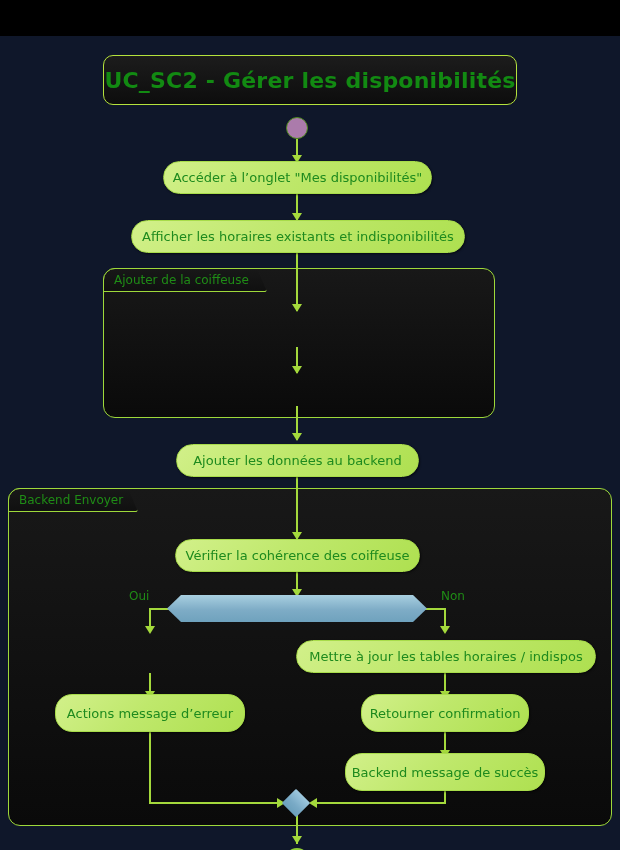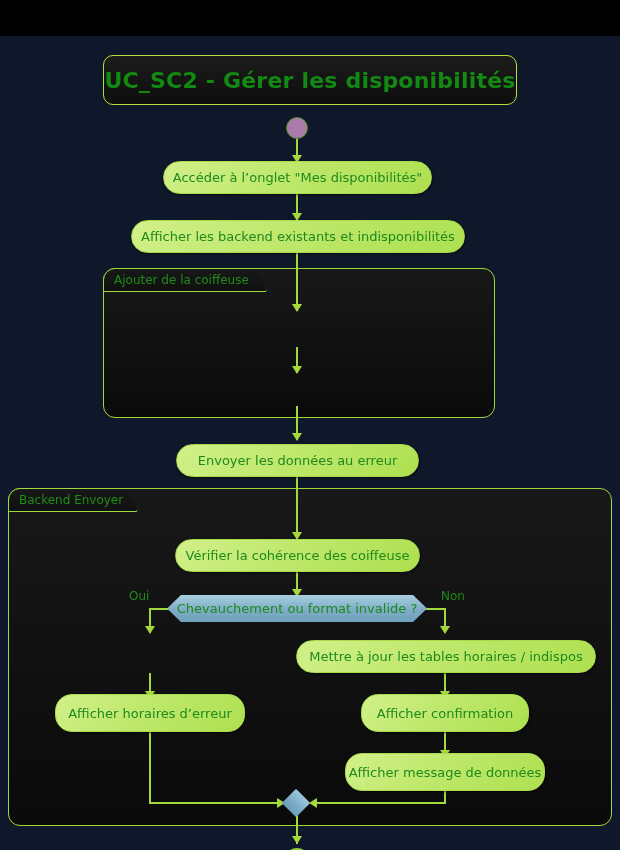--- a/index.html
+++ b/index.html
@@ -245,56 +245,55 @@
   <div class="edge-v" style="left:296px; top:778px; height:30px;"></div>
   <div class="arrow-down" style="left:292px; top:800px;"></div>
 
   <div class="start-node" style="left:286px; top:81px; width:22px; height:22px;"></div>
 
   <div class="activity" style="left:163px; top:125px; width:269px; height:33px;">
     <span class="activity-label">Accéder à l’onglet "Mes disponibilités"</span>
   </div>
 
   <div class="activity" style="left:131px; top:184px; width:334px; height:33px;">
-    <span class="activity-label">Afficher les backend existants et indisponibilités</span>
+    <span class="activity-label">Afficher les horaires existants et indisponibilités</span>
   </div>
 
 
 
   <div class="activity" style="left:176px; top:408px; width:243px; height:33px;">
-    <span class="activity-label">Envoyer les données au erreur</span>
+    <span class="activity-label">Ajouter les données au backend</span>
   </div>
 
   <div class="activity" style="left:175px; top:503px; width:245px; height:33px;">
     <span class="activity-label">Vérifier la cohérence des coiffeuse</span>
   </div>
 
   <div class="decision" style="left:167px; top:559px; width:260px; height:27px;">
     <div class="decision-shape"></div>
-    <span class="decision-label">Chevauchement ou format invalide ?</span>
   </div>
 
   <span class="branch-label" style="left:129px; top:553px;">Oui</span>
   <span class="branch-label" style="left:441px; top:553px;">Non</span>
 
 
   <div class="activity" style="left:55px; top:658px; width:190px; height:38px;">
-    <span class="activity-label">Afficher horaires d’erreur</span>
+    <span class="activity-label">Actions message d’erreur</span>
   </div>
 
   <div class="activity" style="left:296px; top:604px; width:300px; height:33px;">
     <span class="activity-label">Mettre à jour les tables horaires / indispos</span>
   </div>
 
   <div class="activity" style="left:361px; top:658px; width:168px; height:38px;">
-    <span class="activity-label">Afficher confirmation</span>
+    <span class="activity-label">Retourner confirmation</span>
   </div>
 
   <div class="activity" style="left:345px; top:717px; width:200px; height:38px;">
-    <span class="activity-label">Afficher message de données</span>
+    <span class="activity-label">Backend message de succès</span>
   </div>
 
   <div class="merge" style="left:286px; top:757px; width:20px; height:20px;"></div>
 
   <div class="end-node-outer" style="left:284px; top:812px; width:26px; height:26px;">
     <div class="end-node-inner" style="left:5px; top:5px; width:12px; height:12px;"></div>
   </div>
 
 </div>
 

